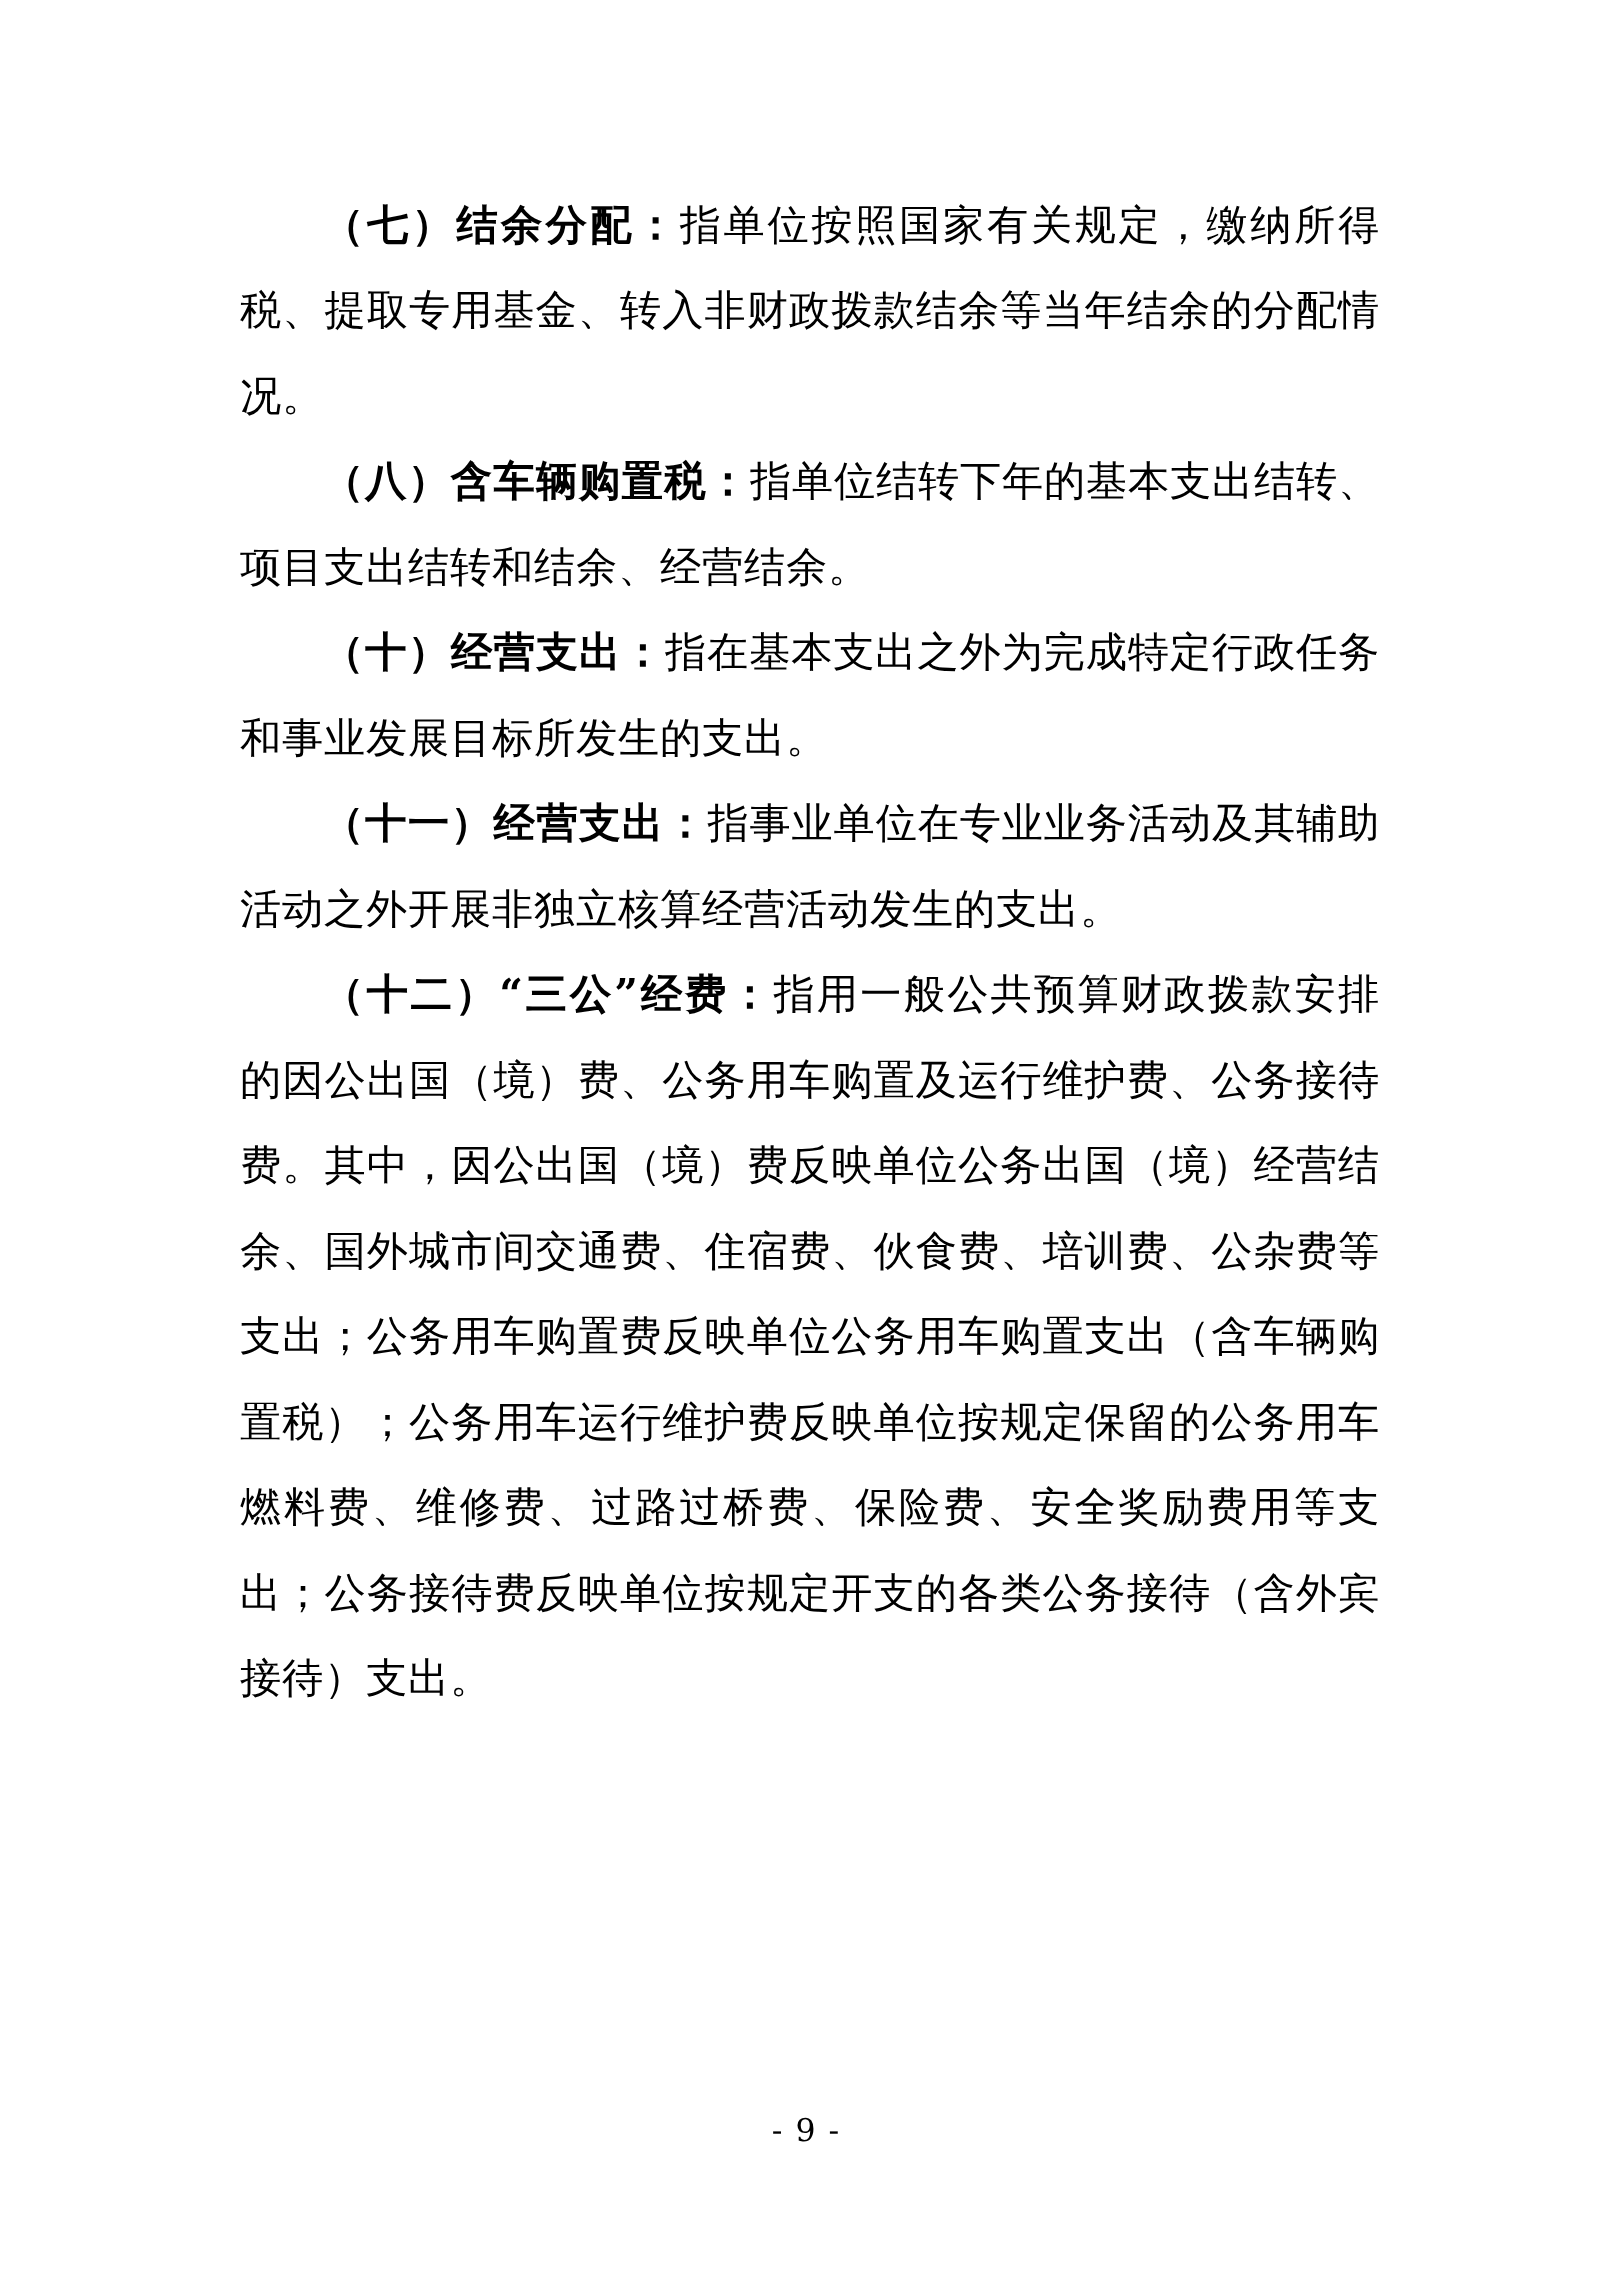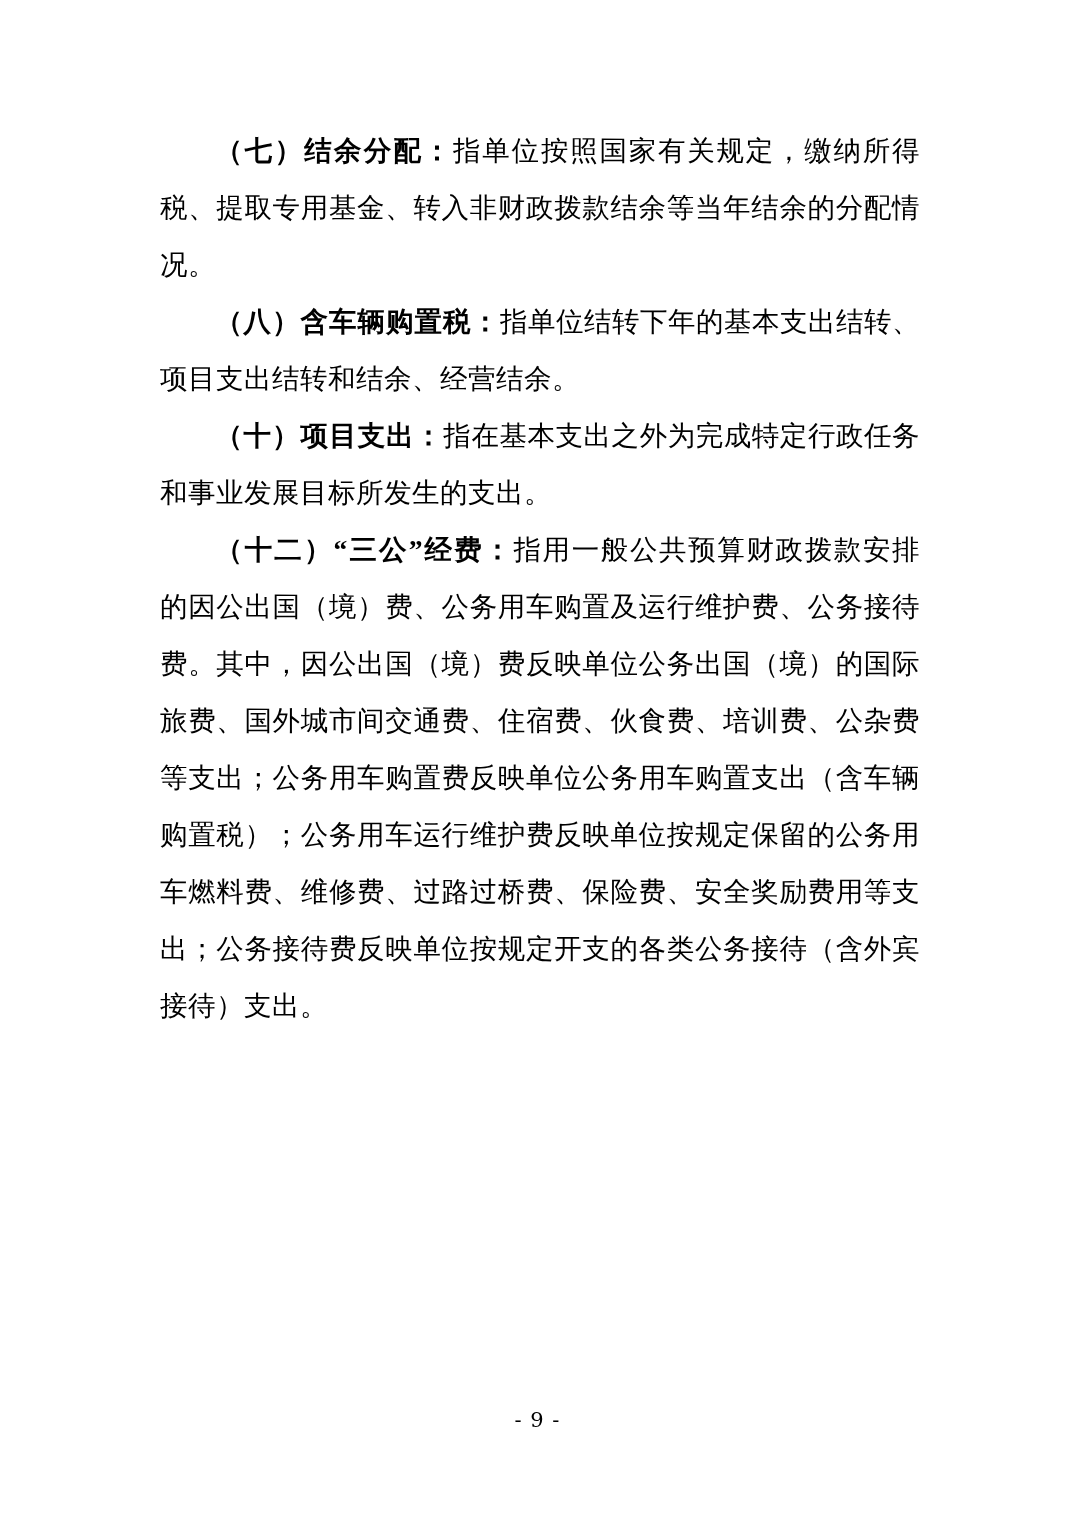--- a/index.html
+++ b/index.html
@@ -25,21 +25,20 @@
   }
   .para {
     font-size: 27.5px;
     line-height: 57px;
     text-align: justify;
     text-justify: inter-ideograph;
     text-indent: 2em;
     margin: 0 0 0 0;
     letter-spacing: 0.5px;
     word-break: break-all;
-    font-family: Liberation Serif, serif;
   }
   .para .lead {
     font-weight: bold;
     letter-spacing: 1px;
   }
   .footer {
     position: absolute;
     left: 0;
     top: 1408px;
     width: 100%;
@@ -55,22 +54,23 @@
 
 <div class="page">
 
   <div class="content">
 
     <p class="para"><span class="lead">（七）结余分配：</span><span>指单位按照国家有关规定，缴纳所得税、提取专用基金、转入非财政拨款结余等当年结余的分配情况。</span></p>
 
     <p class="para"><span class="lead">（八）含车辆购置税：</span><span>指单位结转下年的基本支出结转、项目支出结转和结余、经营结余。</span></p>
 
 
-    <p class="para"><span class="lead">（十）项目支出：</span><span>指在基本支出之外为完成特定行政任务和事业发展目标所发生的支出。</span></p>
+    <p class="para"><span class="lead">（十）经营支出：</span><span>指在基本支出之外为完成特定行政任务和事业发展目标所发生的支出。</span></p>
 
+    <p class="para"><span class="lead">（十一）经营支出：</span><span>指事业单位在专业业务活动及其辅助活动之外开展非独立核算经营活动发生的支出。</span></p>
 
-    <p class="para"><span class="lead">（十二）“三公”经费：</span><span>指用一般公共预算财政拨款安排的因公出国（境）费、公务用车购置及运行维护费、公务接待费。其中，因公出国（境）费反映单位公务出国（境）的国际旅费、国外城市间交通费、住宿费、伙食费、培训费、公杂费等支出；公务用车购置费反映单位公务用车购置支出（含车辆购置税）；公务用车运行维护费反映单位按规定保留的公务用车燃料费、维修费、过路过桥费、保险费、安全奖励费用等支出；公务接待费反映单位按规定开支的各类公务接待（含外宾接待）支出。</span></p>
+    <p class="para"><span class="lead">（十二）“三公”经费：</span><span>指用一般公共预算财政拨款安排的因公出国（境）费、公务用车购置及运行维护费、公务接待费。其中，因公出国（境）费反映单位公务出国（境）经营结余、国外城市间交通费、住宿费、伙食费、培训费、公杂费等支出；公务用车购置费反映单位公务用车购置支出（含车辆购置税）；公务用车运行维护费反映单位按规定保留的公务用车燃料费、维修费、过路过桥费、保险费、安全奖励费用等支出；公务接待费反映单位按规定开支的各类公务接待（含外宾接待）支出。</span></p>
 
   </div>
 
   <div class="footer">- 9 -</div>
 
 </div>
 
 </body></html>

